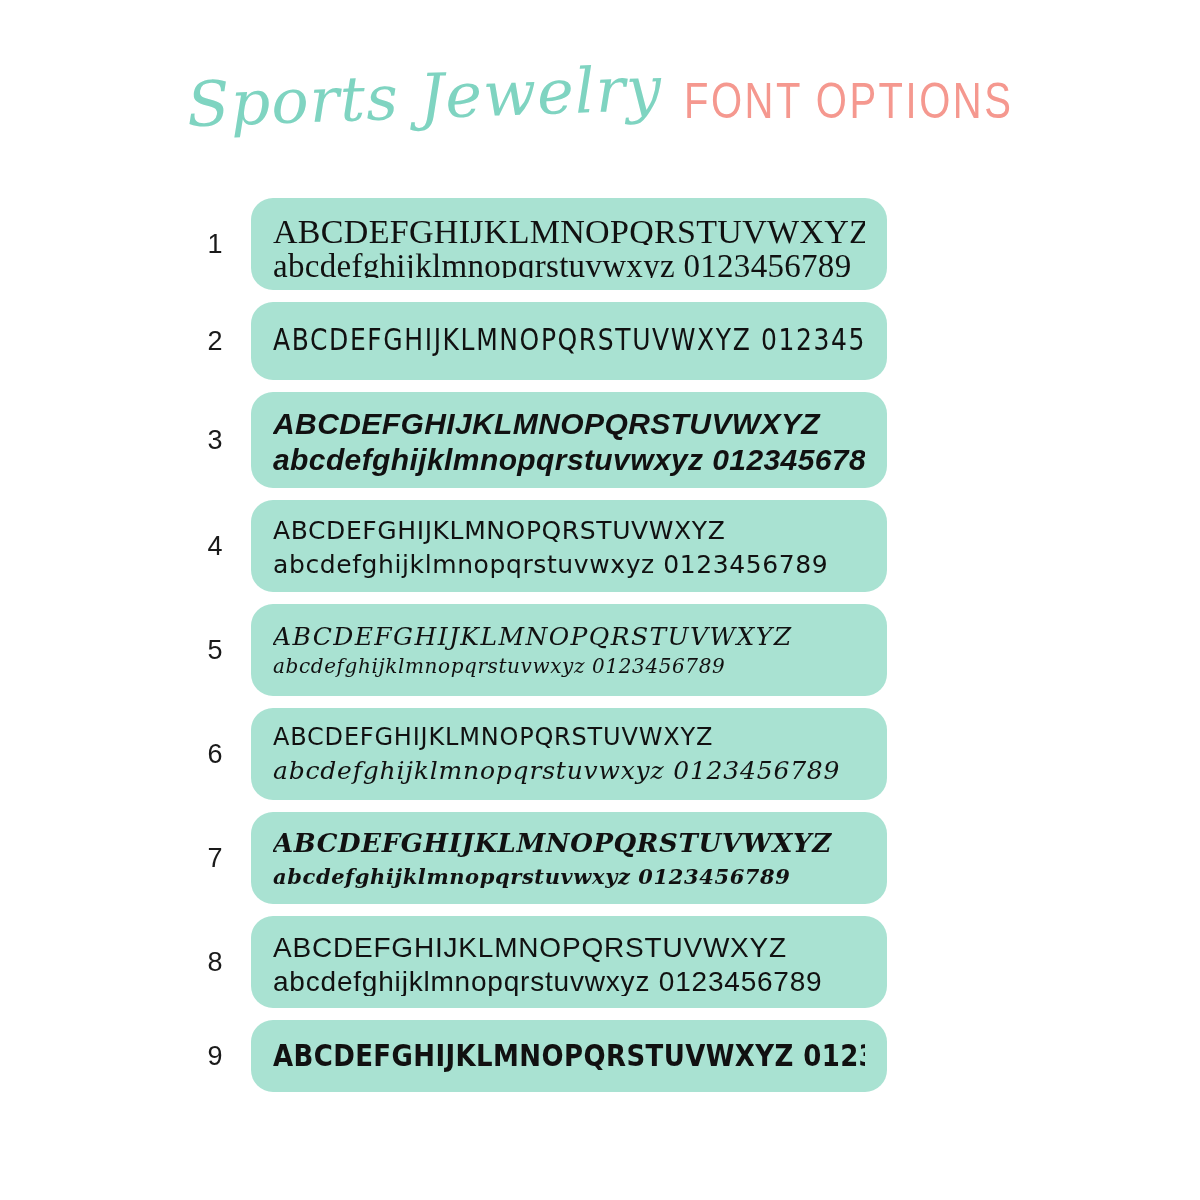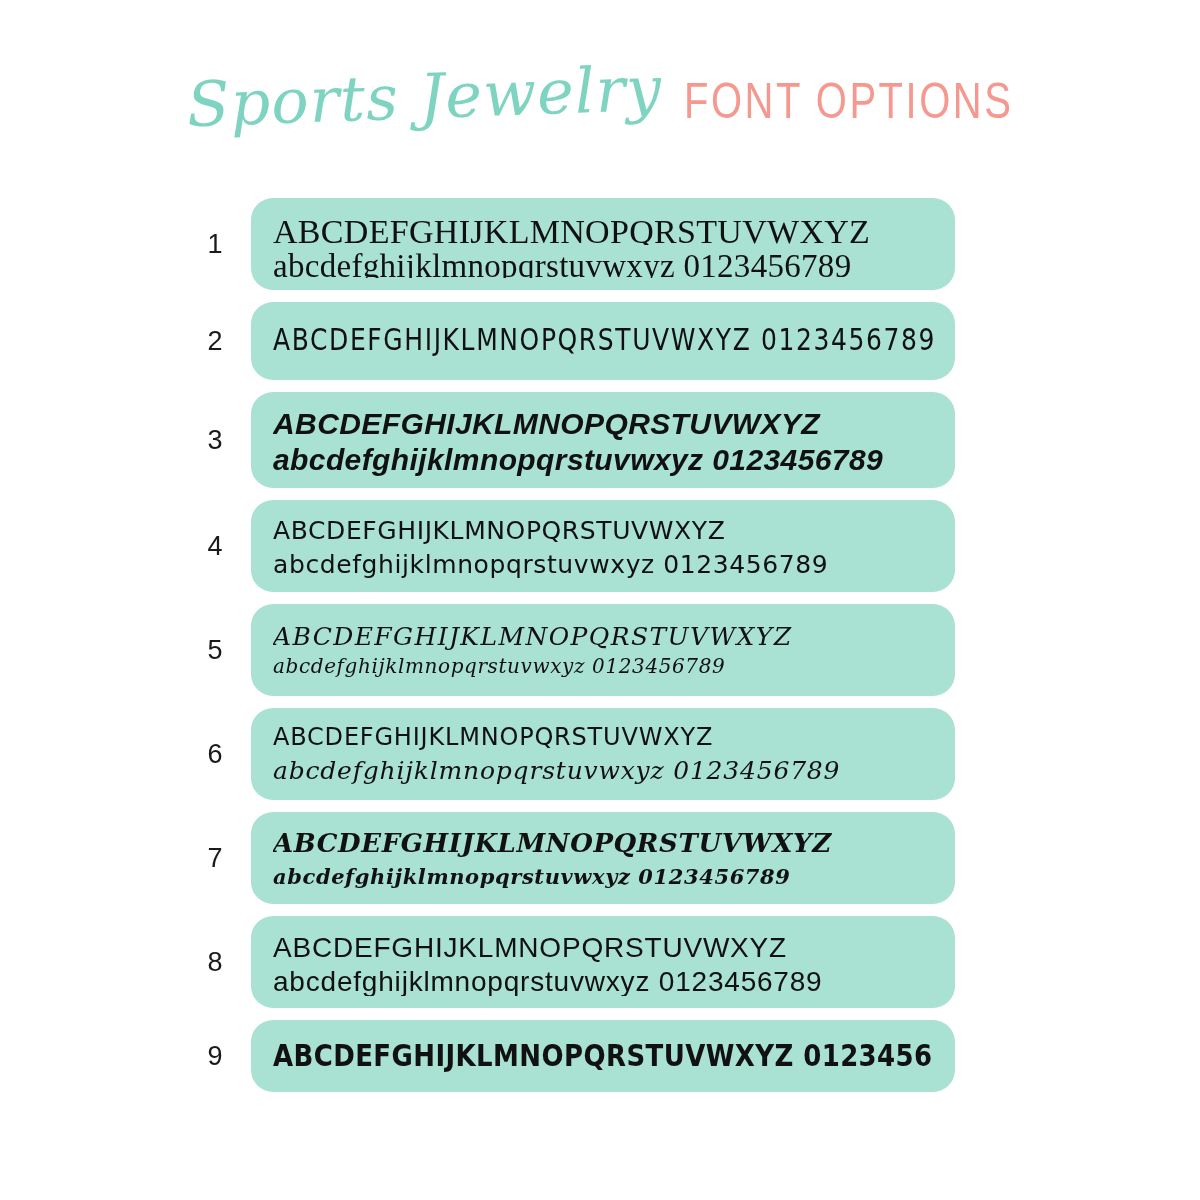--- a/index.html
+++ b/index.html
@@ -73,21 +73,21 @@
     font-family: "Liberation Sans", sans-serif;
     font-size: 27px;
     color: #1a1a1a;
     margin-left: 185px;
     margin-right: 6px;
   }
   .swatch {
     background: #a9e2d2;
     border-radius: 22px;
     box-sizing: border-box;
-    width: 704px;
+    width: 636px;
     padding: 12px 22px;
     display: flex;
     flex-direction: column;
     justify-content: center;
   }
   .swatch .line {
     color: #111111;
     white-space: nowrap;
     overflow: hidden;
   }

